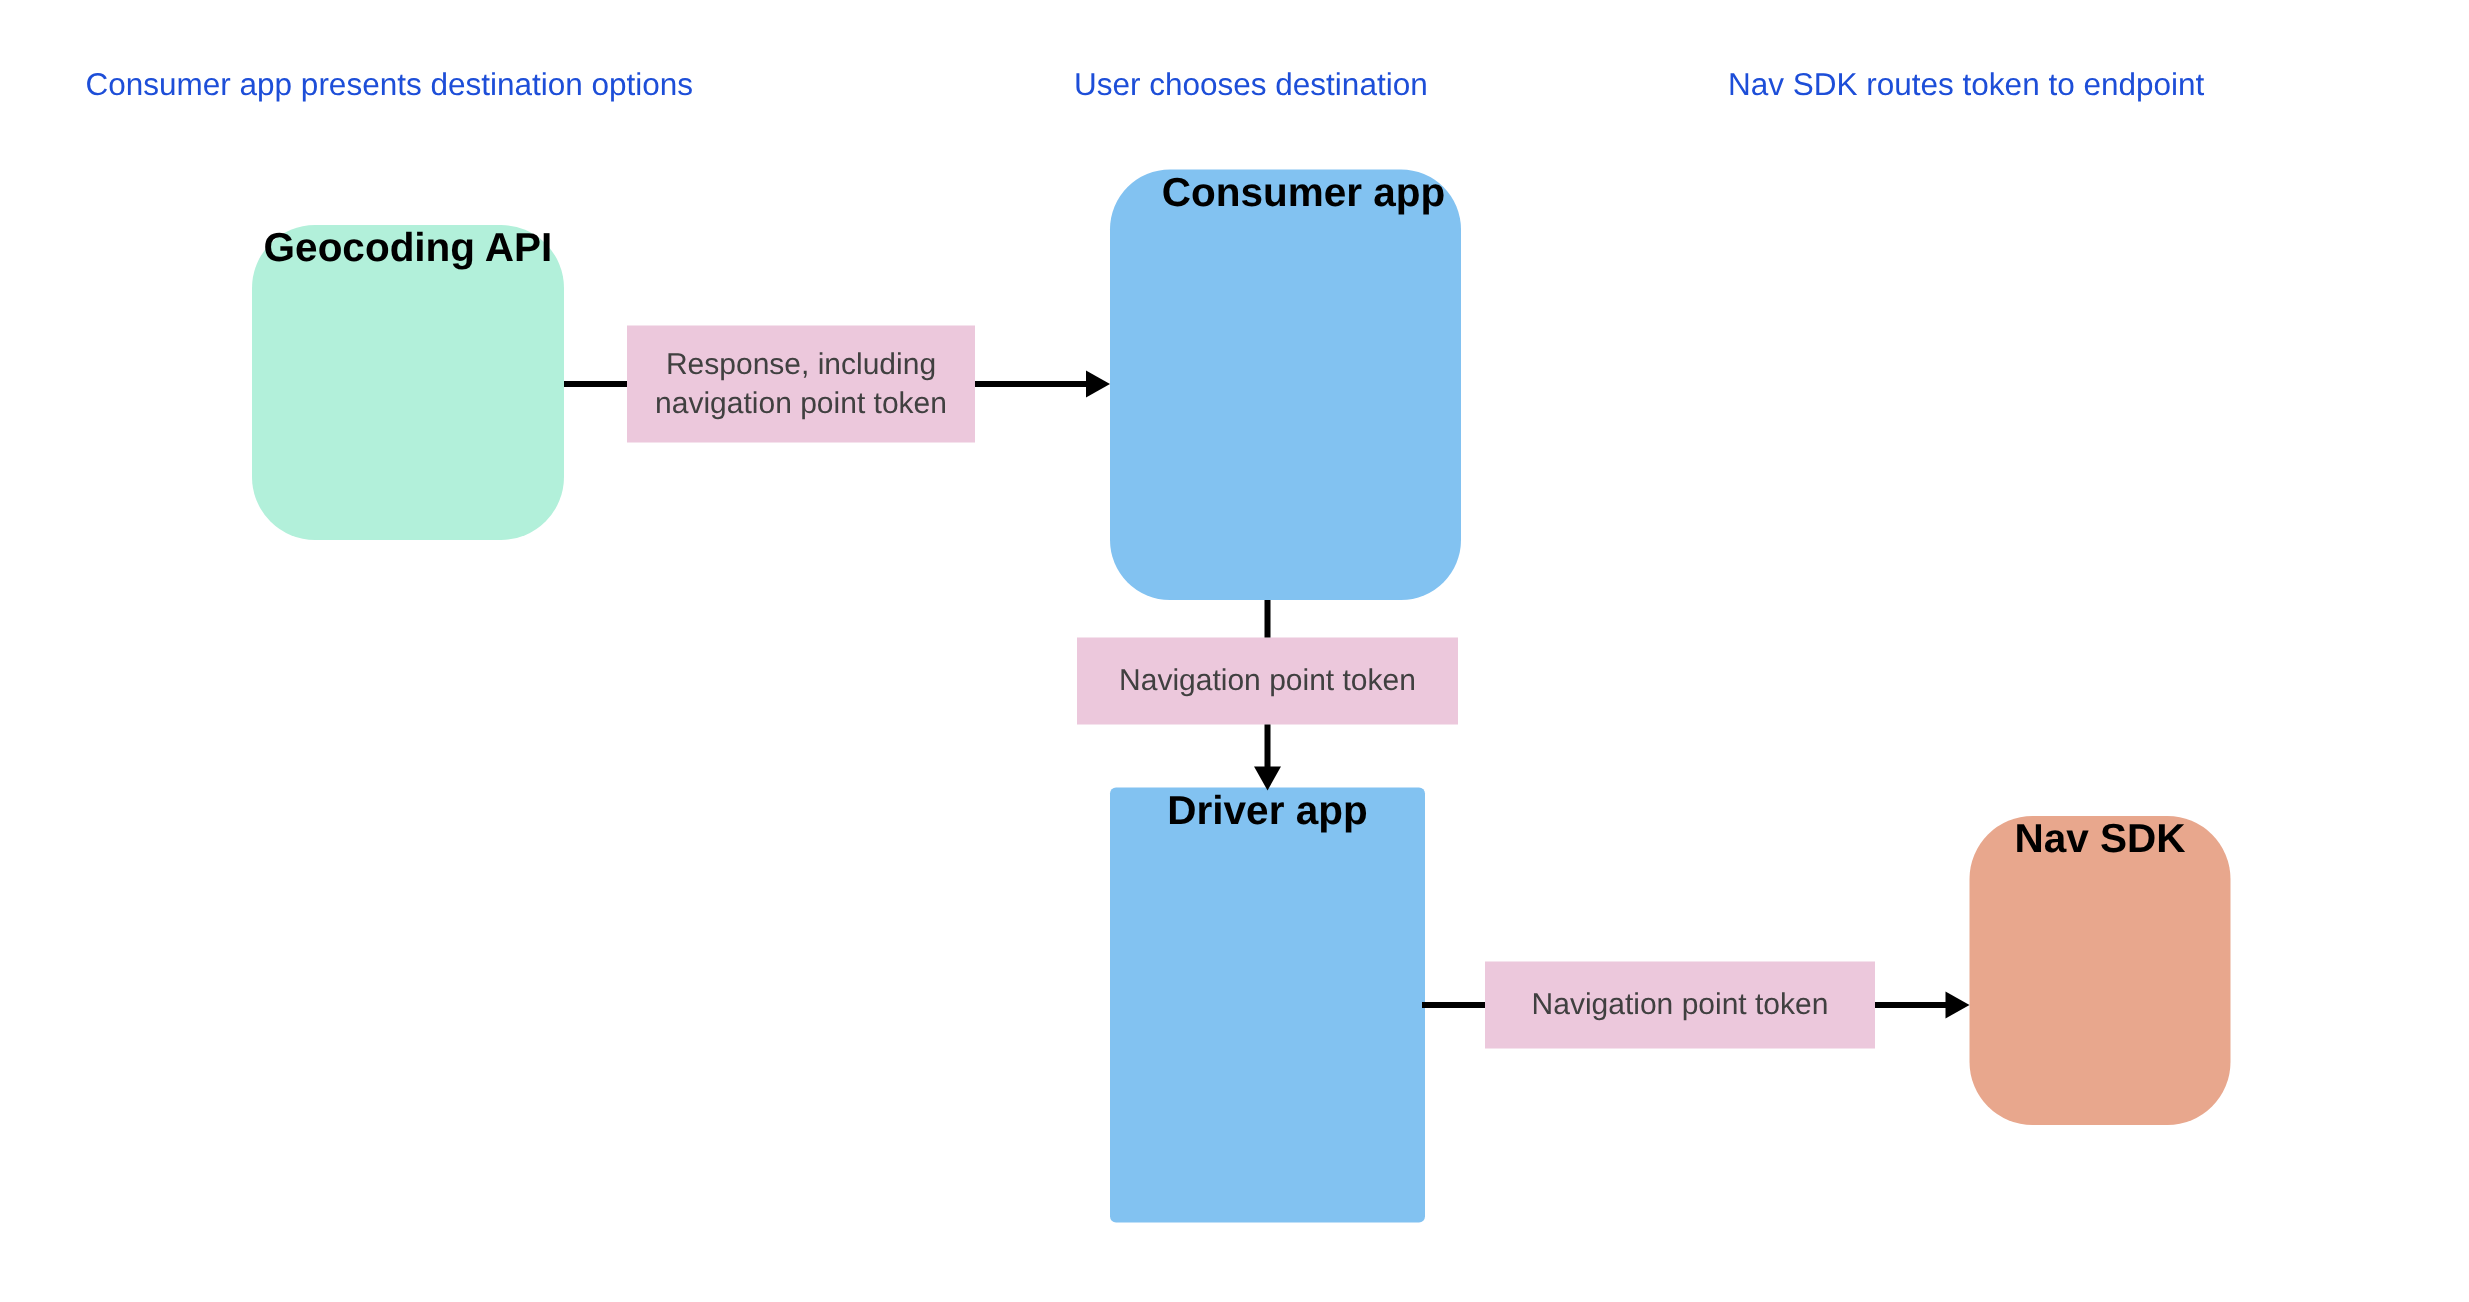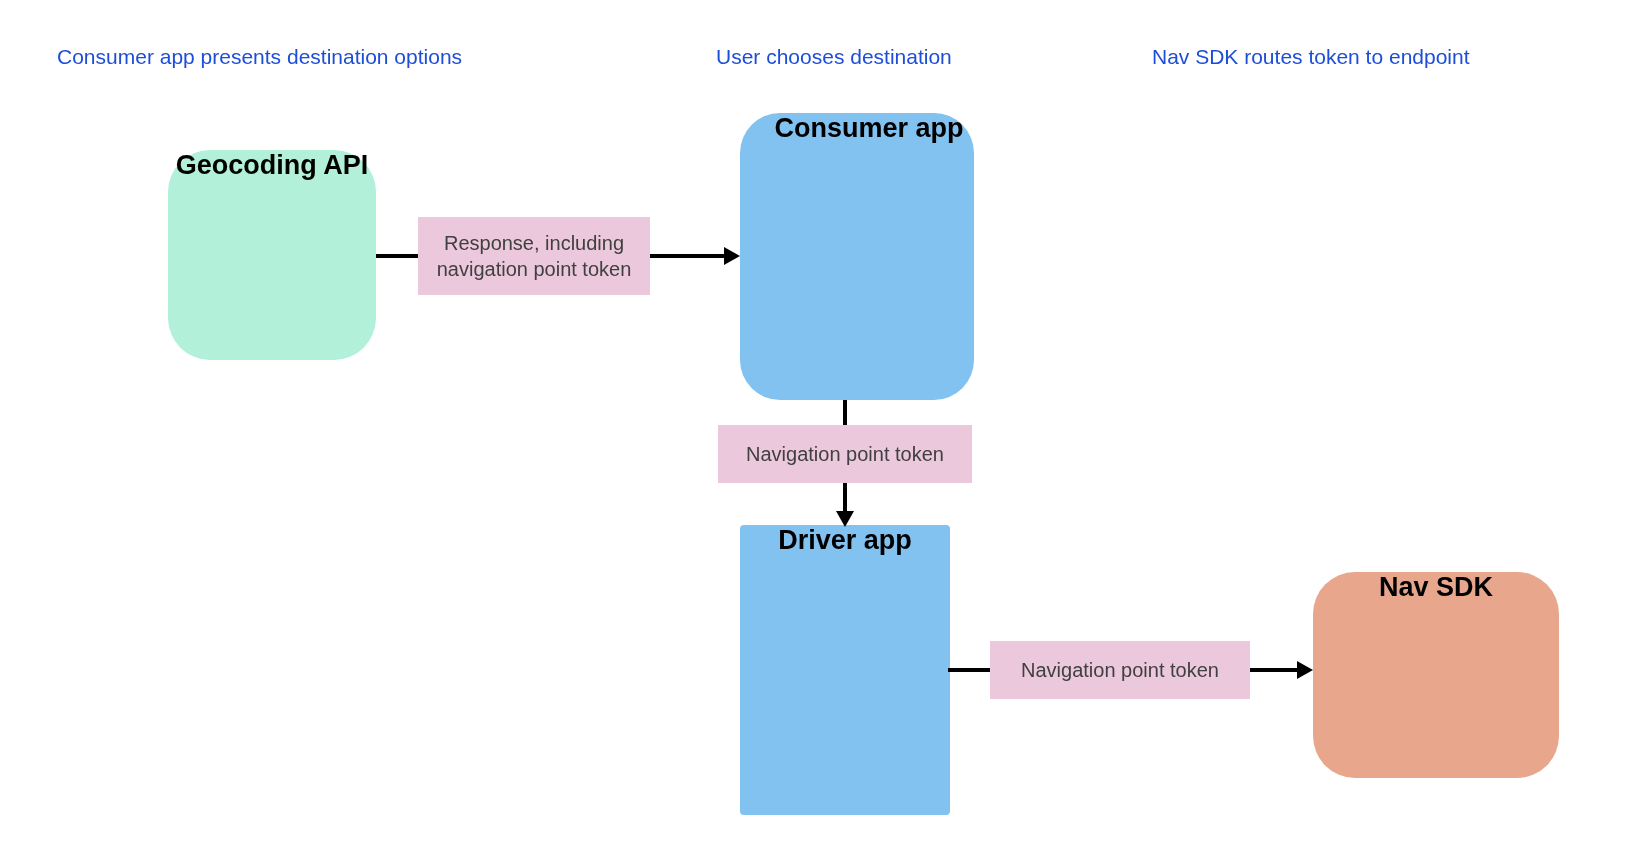--- a/index.html
+++ b/index.html
@@ -29,21 +29,21 @@
     align-items: flex-start;
     justify-content: center;
     font-weight: 700;
     font-size: 27px;
     color: #000000;
     text-align: center;
   }
   #node-geocoding-api { left: 168px; top: 150px; width: 208px; height: 210px; border-radius: 42px; background: #b2f0da; }
   #node-consumer-app  { left: 740px; top: 113px; width: 210px; height: 287px; border-radius: 40px; background: #82c2f1; }
   #node-driver-app    { left: 740px; top: 525px; width: 210px; height: 290px; border-radius: 4px; background: #82c2f1; }
-  #node-nav-sdk       { left: 1313px; top: 572px; width: 246px; height: 206px; border-radius: 42px; background: #e8a78d; }
+  #node-nav-sdk       { left: 1313px; top: 544px; width: 174px; height: 206px; border-radius: 42px; background: #e8a78d; }
 
   .edge-label {
     position: absolute;
     display: flex;
     align-items: center;
     justify-content: center;
     text-align: center;
     font-size: 20px;
     line-height: 26px;
     color: #404040;

